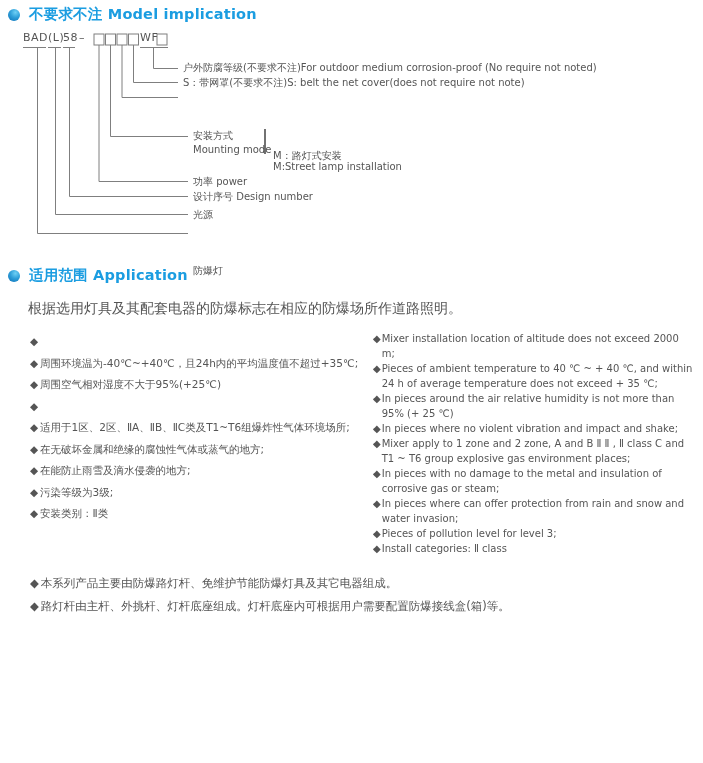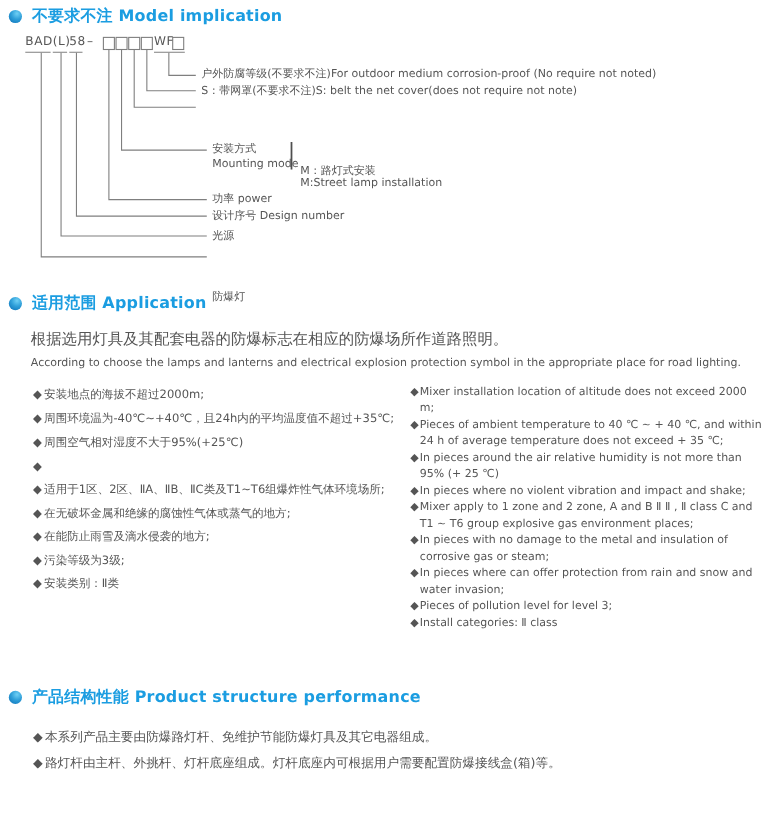--- a/index.html
+++ b/index.html
@@ -111,28 +111,26 @@
     <span class="callout" style="left:193px; top:161.5px;">设计序号 Design number</span>
     <span class="callout" style="left:193px; top:179.5px;">光源</span>
     <span class="callout" style="left:193px; top:198.5px;margin-top:37px;">防爆灯</span>
   </div>
 
   <div class="section-header mt-sec2">
     <span class="dot"></span>
     <span>适用范围 Application</span>
   </div>
   <p class="app-cn">根据选用灯具及其配套电器的防爆标志在相应的防爆场所作道路照明。</p>
-  <p class="app-en">According to choose the lamps and lanterns and electrical explosion protection symbol in the appropriate place for road lighting.</p>
 
 
   <div class="cols">
     <ul class="cn-list col-left">
       <li>
           <span class="diamond">◆</span>
-          <span>安装地点的海拔不超过2000m;</span>
         </li>
       <li>
           <span class="diamond">◆</span>
           <span>周围环境温为-40℃~+40℃，且24h内的平均温度值不超过+35℃;</span>
         </li>
       <li>
           <span class="diamond">◆</span>
           <span>周围空气相对湿度不大于95%(+25℃)</span>
         </li>
       <li>
@@ -192,24 +190,20 @@
           <span class="diamond">◆</span>
           <span>Pieces of pollution level for level 3;</span>
         </li>
       <li>
           <span class="diamond">◆</span>
           <span>Install categories: Ⅱ class</span>
         </li>
     </ul>
   </div>
 
-  <div class="section-header mt-sec4">
-    <span class="dot"></span>
-    <span>产品结构性能 Product structure performance</span>
-  </div>
 
   <ul class="structure-list">
     <li>
         <span class="diamond">◆</span>
         <span>本系列产品主要由防爆路灯杆、免维护节能防爆灯具及其它电器组成。</span>
       </li>
     <li>
         <span class="diamond">◆</span>
         <span>路灯杆由主杆、外挑杆、灯杆底座组成。灯杆底座内可根据用户需要配置防爆接线盒(箱)等。</span>
       </li>

